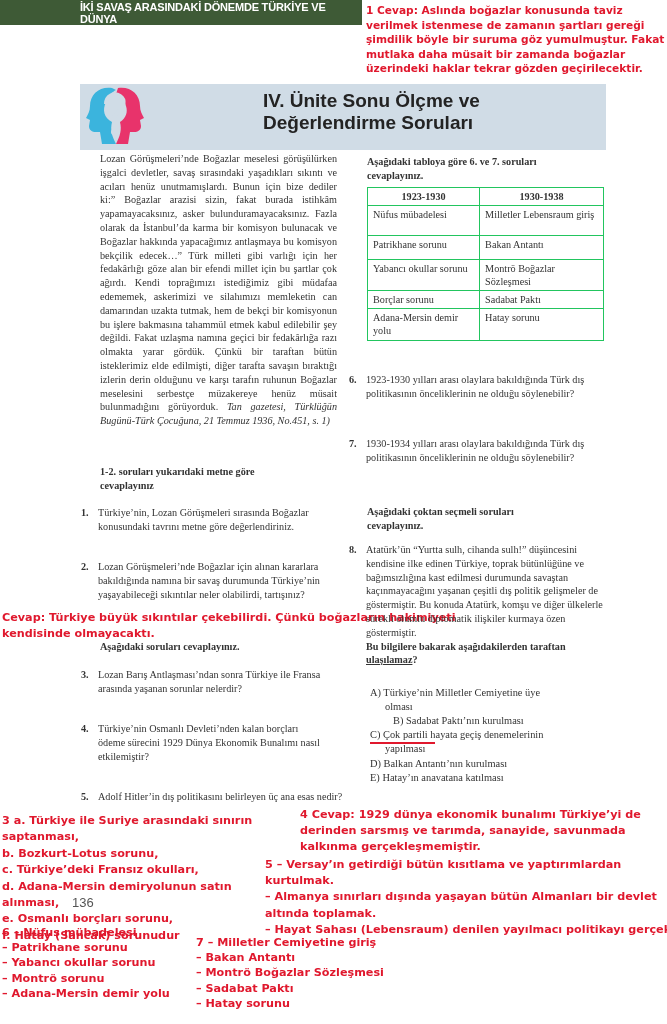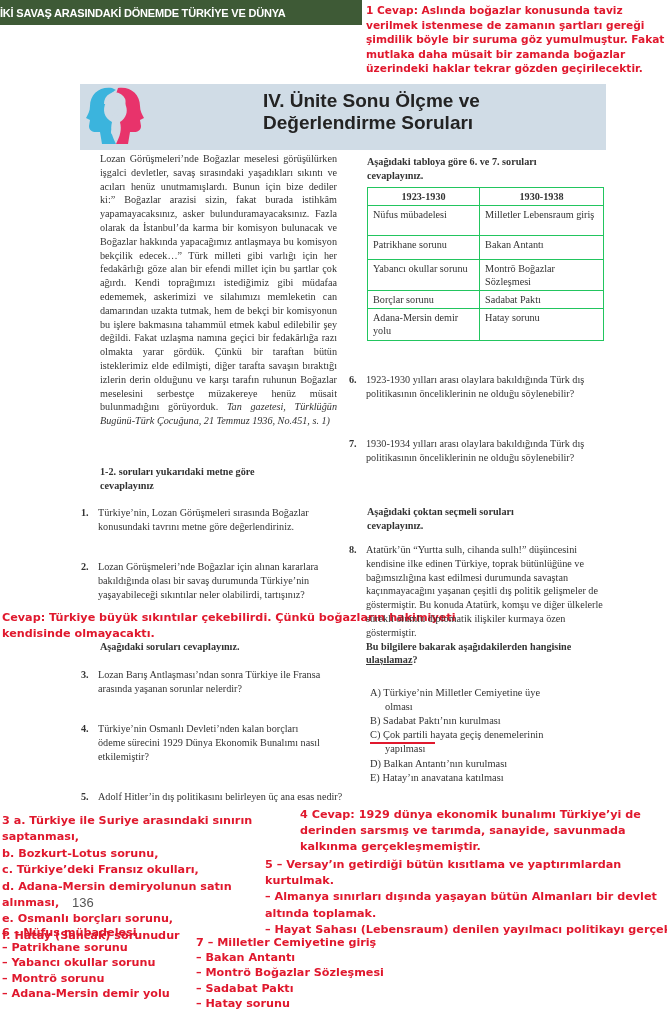--- a/index.html
+++ b/index.html
@@ -1,20 +1,20 @@
 <!DOCTYPE html>
 <html><head>
 <meta charset="utf-8">
 <style>
   html, body { margin:0; padding:0; }
   body { width:667px; height:1024px; position:relative; background:#ffffff; overflow:hidden;
          font-family:"Liberation Serif", serif; color:#333; }
   .hdr { position:absolute; left:0; top:0; width:362px; height:25px; background:#3e5a36;
          color:#fff; font-family:"Liberation Sans", sans-serif; font-weight:bold; font-size:11px;
-         display:flex; align-items:center; box-sizing:border-box; letter-spacing:-0.2px; }
+         display:flex; align-items:center; padding-left:80px; box-sizing:border-box; letter-spacing:-0.2px; }
   .red { color:#e0182d; font-family:"DejaVu Sans", sans-serif; font-weight:bold; position:absolute; }
   .ans1 { left:366px; top:3px; width:300px; font-size:10.6px; line-height:14.6px; }
   .banner { position:absolute; left:80px; top:84px; width:526px; height:66px; background:#d0dce6; }
   .banner .title { position:absolute; left:183px; top:6px; font-family:"Liberation Sans", sans-serif;
          font-weight:bold; font-size:19px; line-height:22px; color:#232323; }
   .banner .heads { position:absolute; left:2px; top:0; width:66px; height:64px; }
   .p { position:absolute; font-size:10.2px; line-height:13.8px; text-align:justify; }
   .lozan { left:100px; top:152px; width:237px; }
   .lozan .cite { font-style:italic; }
   .b { font-weight:bold; }
@@ -56,21 +56,21 @@
 </div>
 
 <div class="q b" style="left:100px; top:465px; width:180px;">1-2. soruları yukarıdaki metne göre cevaplayınız</div>
 
 <div class="q" style="left:98px; top:506px; width:240px;">
   <span class="n">1.</span>
   <span>Türkiye’nin, Lozan Görüşmeleri sırasında Boğazlar konusundaki tavrını metne göre değerlendiriniz.</span>
 </div>
 <div class="q" style="left:98px; top:560px; width:232px;">
   <span class="n">2.</span>
-  <span>Lozan Görüşmeleri’nde Boğazlar için alınan kararlara bakıldığında olası bir savaş durumunda Türkiye’nin yaşayabileceği sıkıntılar neler olabilirdi, tartışınız?</span>
+  <span>Lozan Görüşmeleri’nde Boğazlar için alınan kararlara bakıldığında namına bir savaş durumunda Türkiye’nin yaşayabileceği sıkıntılar neler olabilirdi, tartışınız?</span>
 </div>
 
 <div class="red" style="left:2px; top:610px; font-size:11.2px; line-height:16px; width:420px; white-space:nowrap;">
   <div>Cevap: Türkiye büyük sıkıntılar çekebilirdi. Çünkü boğazların hakimiyeti</div>
   <div>kendisinde olmayacaktı.</div>
 </div>
 
 <div class="q b" style="left:100px; top:640px;">Aşağıdaki soruları cevaplayınız.</div>
 
 <div class="q" style="left:98px; top:668px; width:235px;">
@@ -127,29 +127,29 @@
   <span class="n">7.</span>
   <span>1930-1934 yılları arası olaylara bakıldığında Türk dış politikasının önceliklerinin ne olduğu söylenebilir?</span>
 </div>
 
 <div class="q b" style="left:367px; top:505px; width:180px;">Aşağıdaki çoktan seçmeli soruları cevaplayınız.</div>
 
 <div class="q" style="left:366px; top:543px; width:248px;">
   <span class="n">8.</span>
   <span>Atatürk’ün “Yurtta sulh, cihanda sulh!” düşüncesini kendisine ilke edinen Türkiye, toprak bütünlüğüne ve bağımsızlığına kast edilmesi durumunda savaştan kaçınmayacağını yaşanan çeşitli dış politik gelişmeler de göstermiştir. Bu konuda Atatürk, komşu ve diğer ülkelerle sürekli olumlu diplomatik ilişkiler kurmaya özen göstermiştir.</span>
   <div class="b">
-    <span>Bu bilgilere bakarak aşağıdakilerden hangisine </span><u>ulaşılamaz</u><span>?</span>
+    <span>Bu bilgilere bakarak aşağıdakilerden taraftan </span><u>ulaşılamaz</u><span>?</span>
   </div>
 </div>
 
 <div class="opt" style="top:686px;">
   <div>A) Türkiye’nin Milletler Cemiyetine üye</div>
   <div style="padding-left:15px">olması</div>
 </div>
-<div class="opt" style="top:714px;">
+<div class="opt" style="top:714px;margin-left:23px;">
   <div>B) Sadabat Paktı’nın kurulması</div>
 </div>
 <div class="opt" style="top:728px;">
   <div>C) Çok partili hayata geçiş denemelerinin</div>
   <div style="padding-left:15px">yapılması</div>
 </div>
 <div class="underline-red"></div>
 <div class="opt" style="top:757px;">
   <div>D) Balkan Antantı’nın kurulması</div>
 </div>

